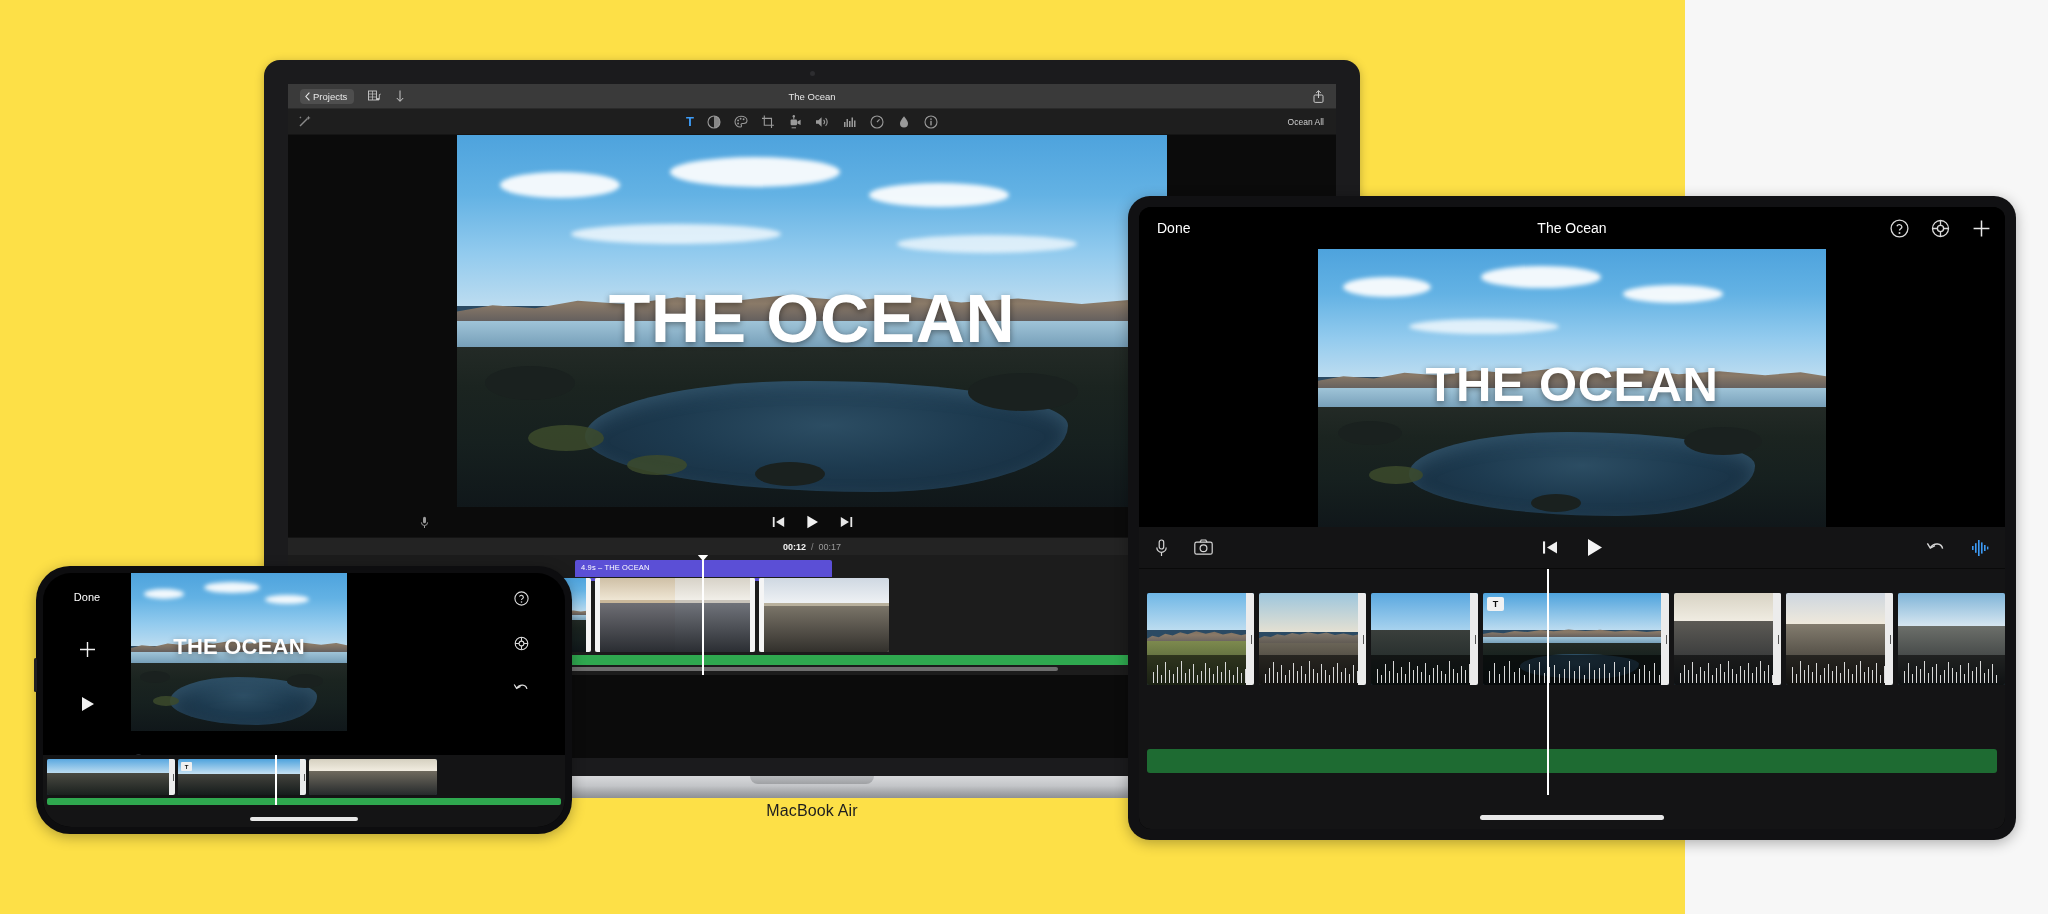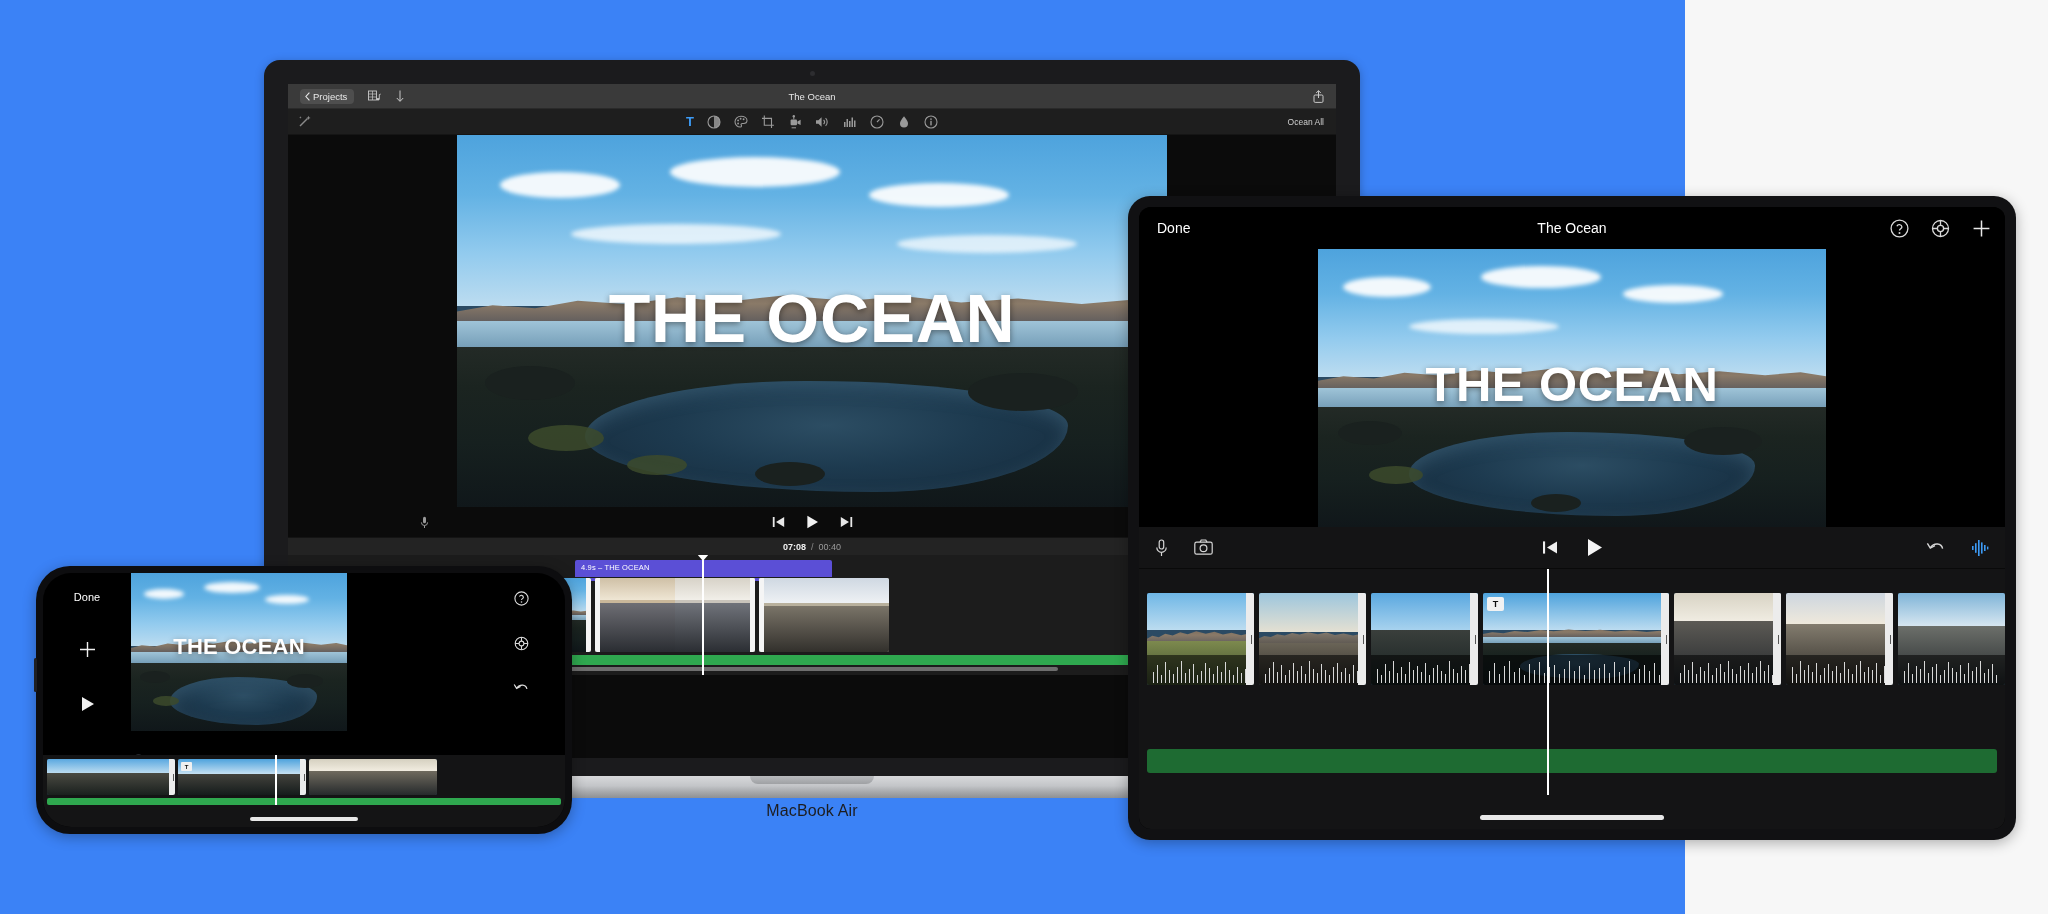--- a/index.html
+++ b/index.html
@@ -1,19 +1,19 @@
 <!DOCTYPE html>
 <html><head>
 <meta charset="utf-8">
 <style>
   * { box-sizing: border-box; margin:0; padding:0; }
   html,body{ width:2048px; height:914px; overflow:hidden; background:#f7f7f7; }
   body{ font-family:"Liberation Sans", sans-serif; -webkit-font-smoothing:antialiased; }
 
-  #stage{ position:relative; width:1685px; height:914px; background:#3b82f6; }
+  #stage{ position:relative; width:1685px; height:914px; background:#fde047; }
 
   
   .photo{ position:relative; overflow:hidden; background:#2b4a63; }
   .photo .sky{
     position:absolute; left:0; right:0; top:0; height:46%;
     background:linear-gradient(to bottom,#4ea3dd 0%,#63b2e4 35%,#93cbee 70%,#bcdcf0 100%);
   }
   .photo .cloud{ position:absolute; background:#ffffff; border-radius:50%; filter:blur(2px); opacity:.92; }
   .photo .hills{
     position:absolute; left:0; right:0; top:40%; height:12%;
@@ -405,23 +405,23 @@
           </span>
           <span class="tbtn">
             <svg width="13" height="12" viewBox="0 0 13 12">
               <path d="M0.8 1 L0.8 11 L9 6 Z" fill="#e8e8e8"></path>
               <rect x="10.4" y="1" width="1.8" height="10" fill="#e8e8e8"></rect>
             </svg>
           </span>
         </div>
 
         <div class="mac-timecode">
-          <span class="cur">07:08</span>
+          <span class="cur">00:12</span>
           <span class="sep">/</span>
-          <span class="tot">00:40</span>
+          <span class="tot">00:17</span>
         </div>
 
         <div class="mac-timeline">
           <div class="mac-title-clip">
             <span>4.9s – THE OCEAN</span>
             <span class="bar"></span>
           </div>
 
           <div class="mac-clips">
             <div class="mac-clip" style="width:82px; margin-left:-40px;">

